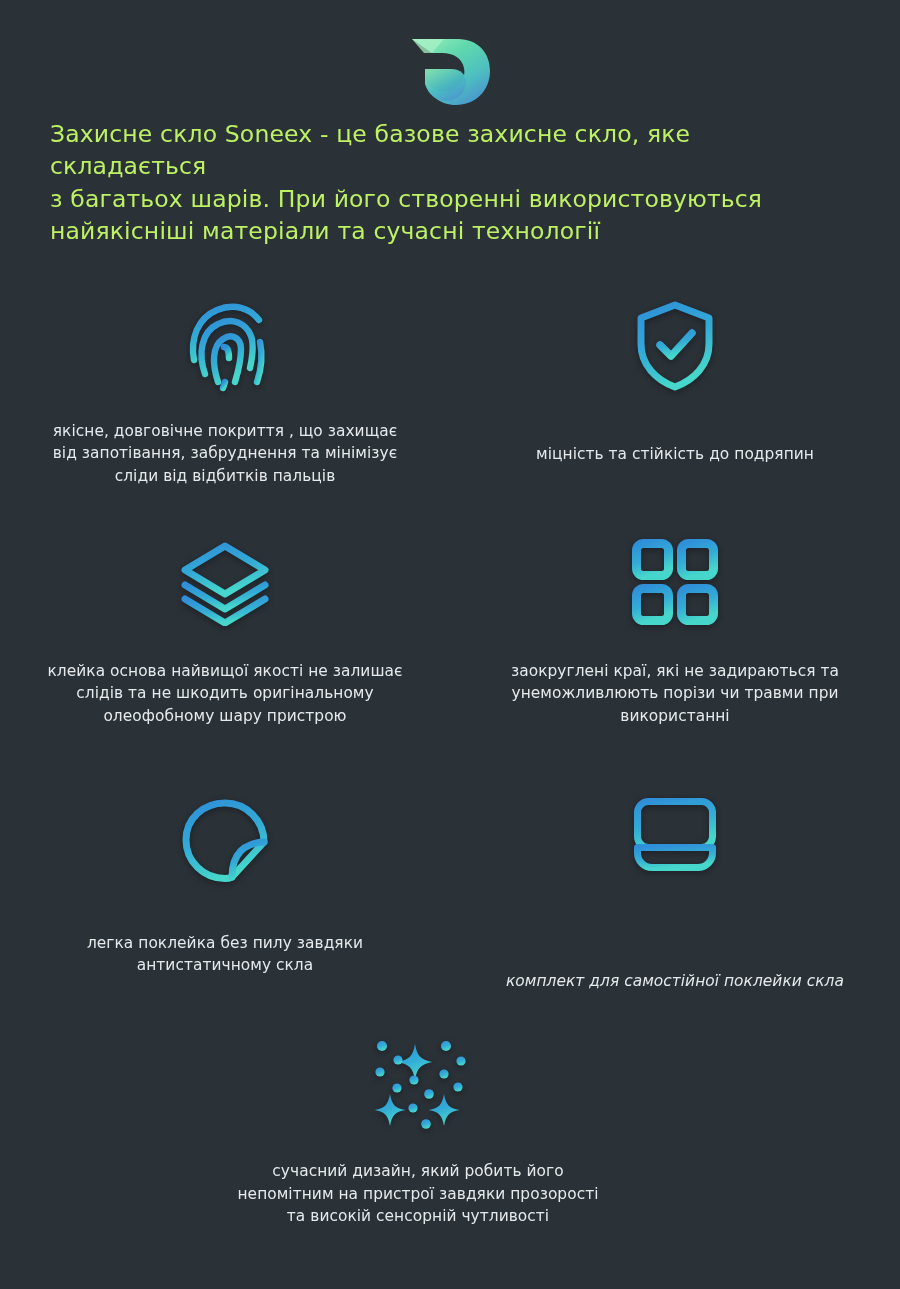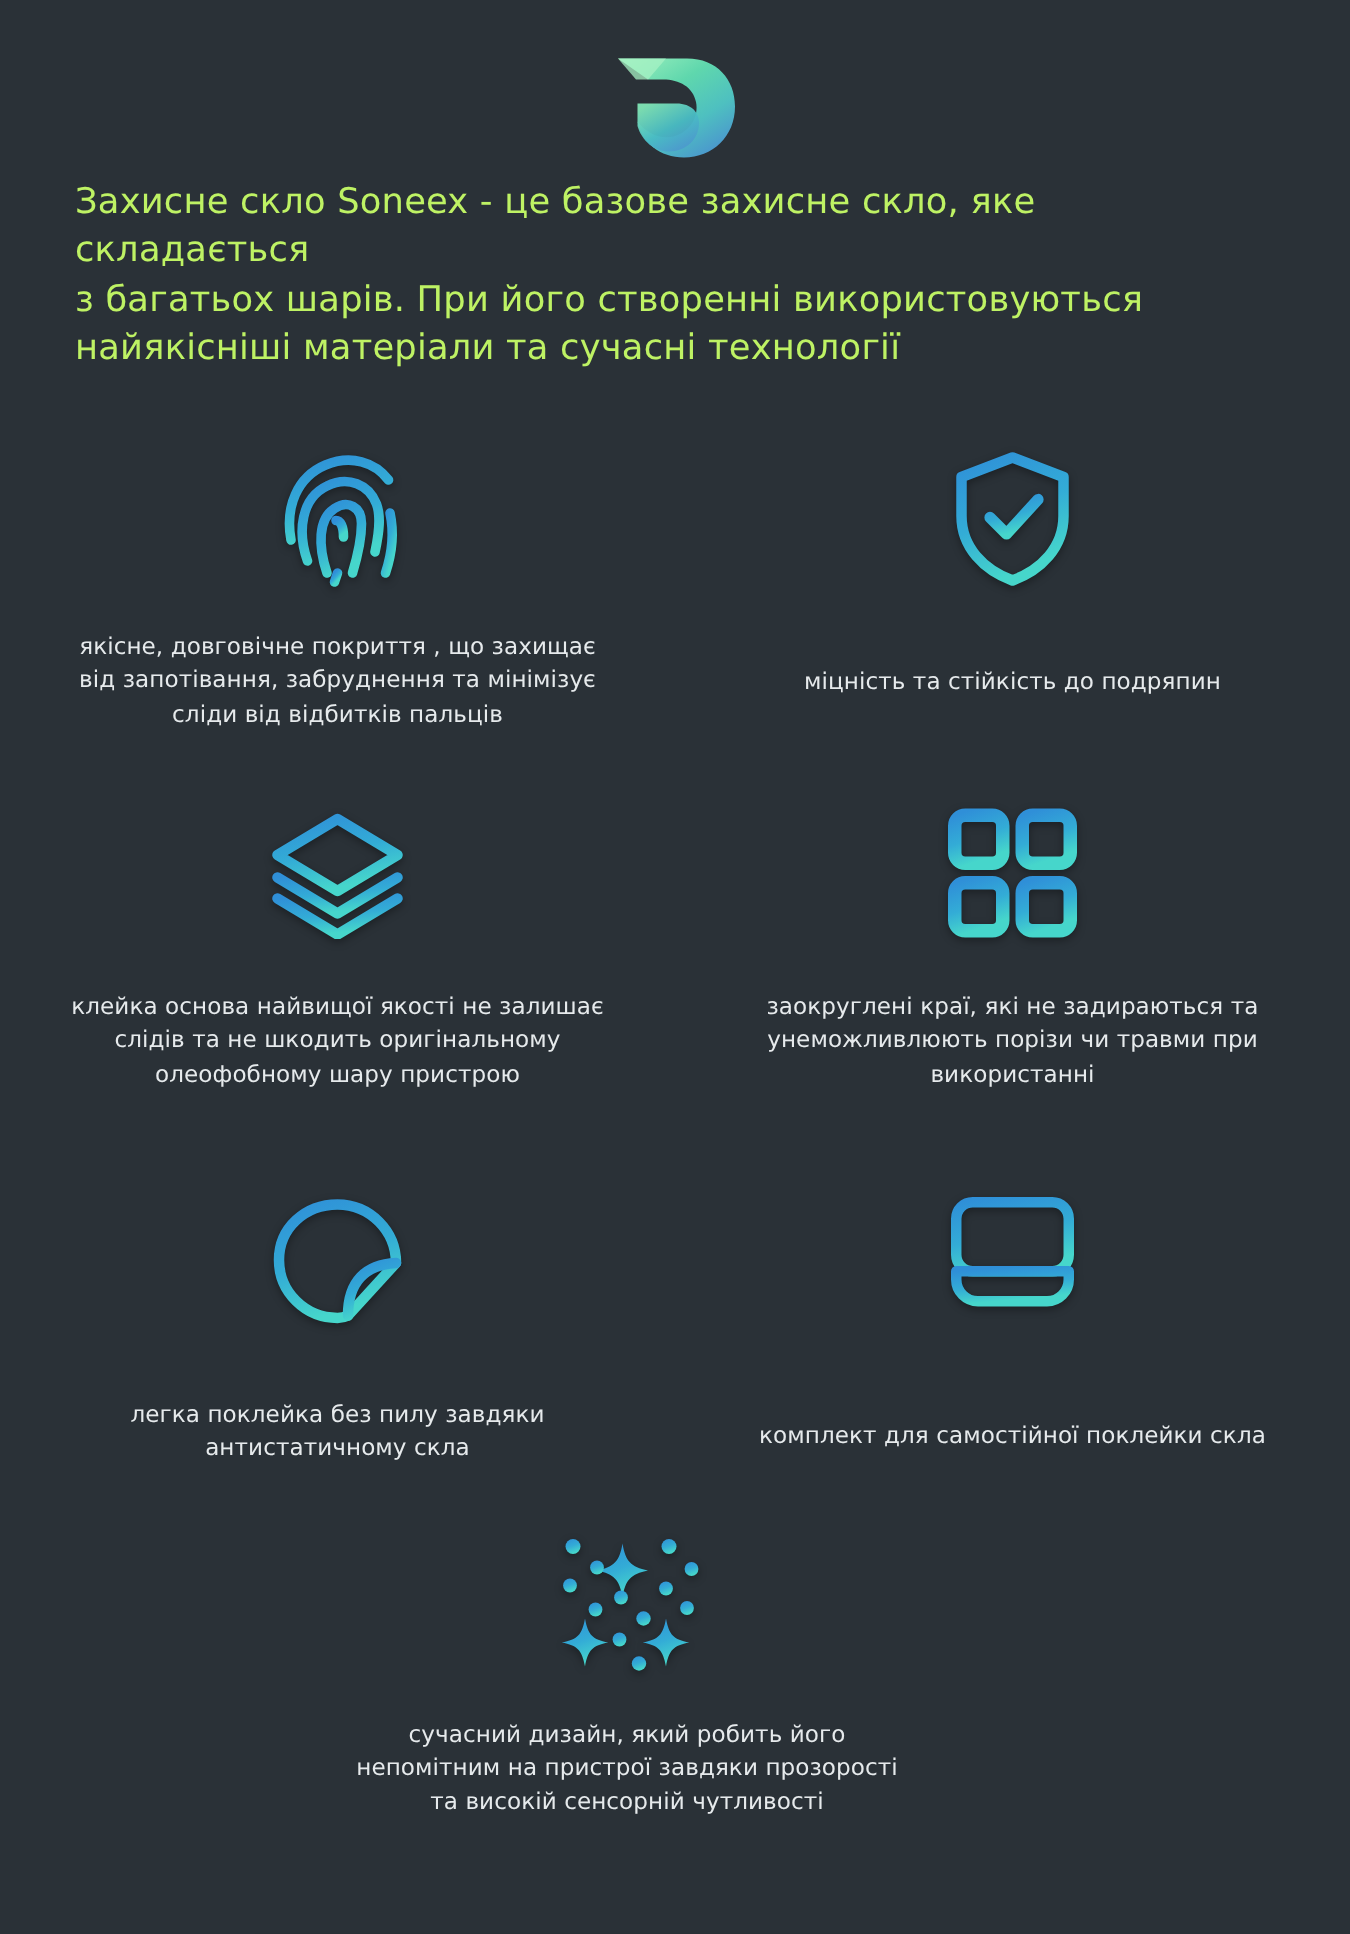--- a/index.html
+++ b/index.html
@@ -90,21 +90,21 @@
   
   .row-1 .cell-left  .caption { margin-top: 45px; max-width: 330px; }
   .row-1 .cell-right .caption { margin-top: 22px; max-width: 372px; }
 
   .row-2 { margin-top: 42px; align-items: flex-end; }
   .row-2 .cell-left  .caption { margin-top: 26px; max-width: 392px; }
   .row-2 .cell-right .caption { margin-top: 26px; max-width: 356px; }
 
   .row-3 { margin-top: 62px; }
   .row-3 .cell-left  .caption { margin-top: 38px; max-width: 310px; }
-  .row-3 .cell-right .caption { margin-top: 52px; max-width: 372px; }
+  .row-3 .cell-right .caption { margin-top: 76px; max-width: 372px; font-style: italic; }
 
   .row-4 { margin-top: 40px; }
   .row-4 .cell { width: 836px; }
   .row-4 .caption { margin-top: 24px; max-width: 400px; }
 </style>
 </head>
 <body>
 
 <div class="page">
 

